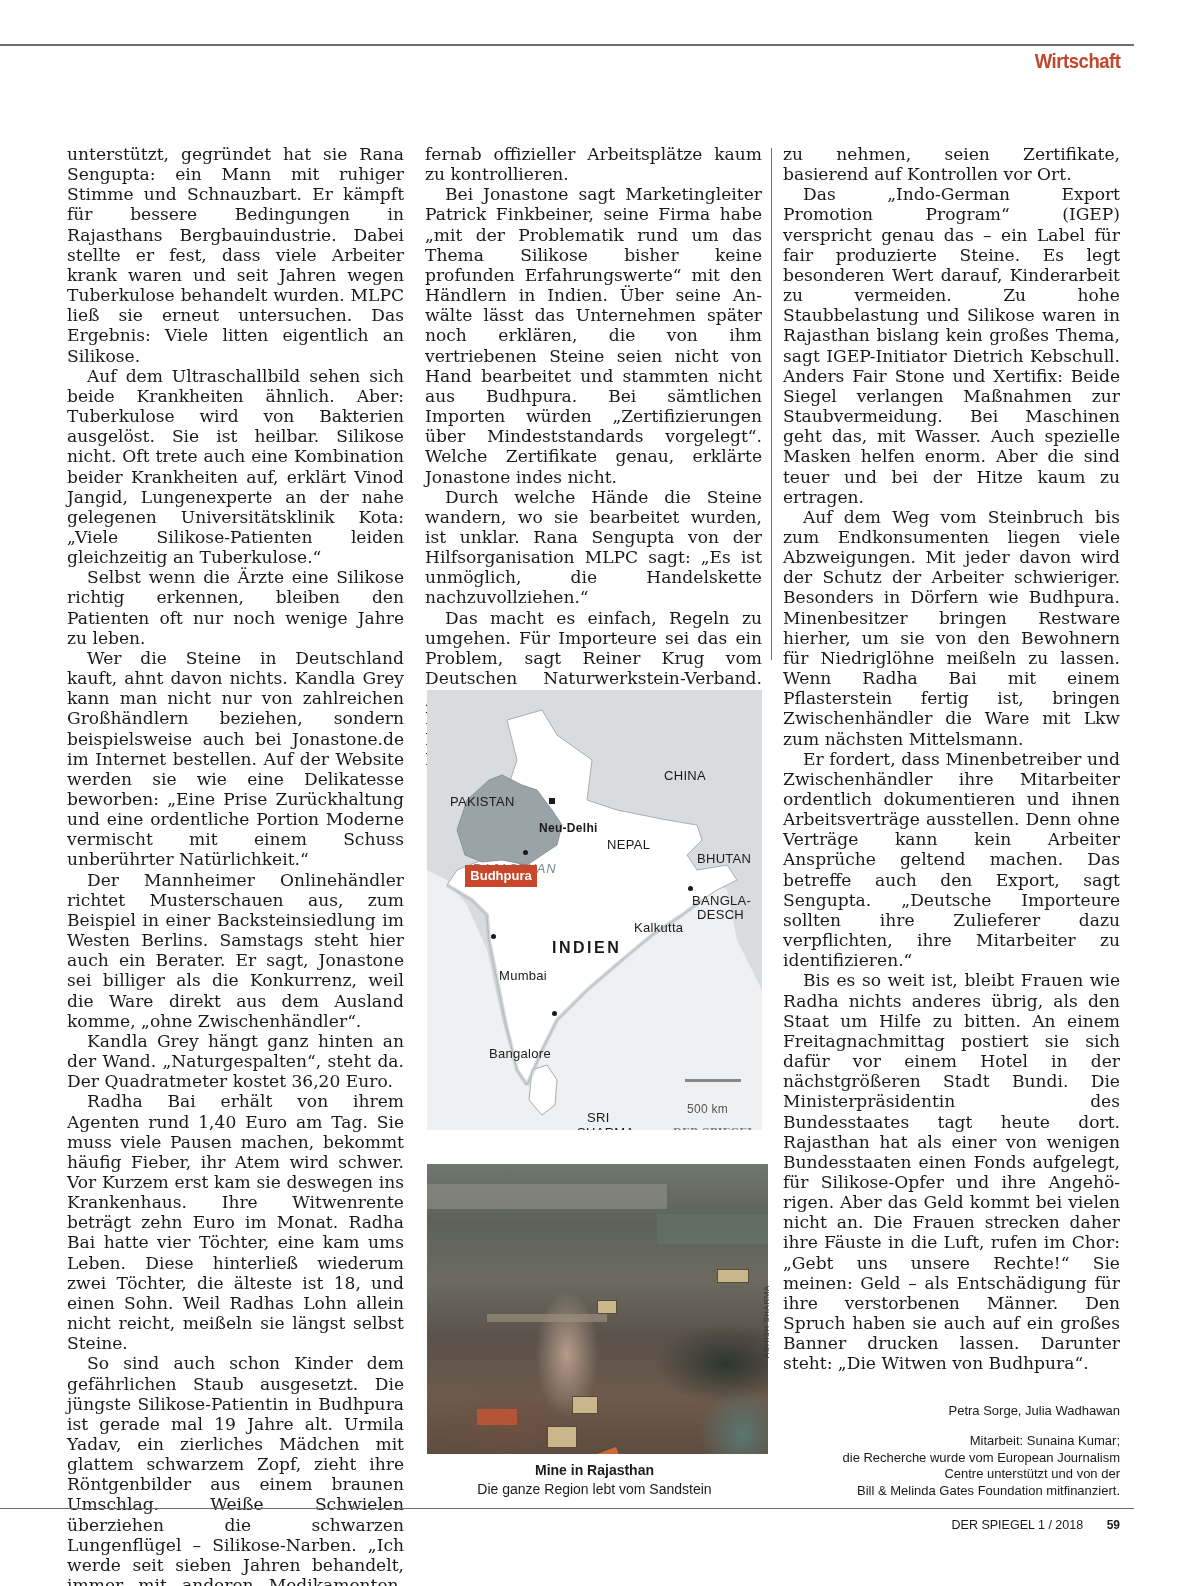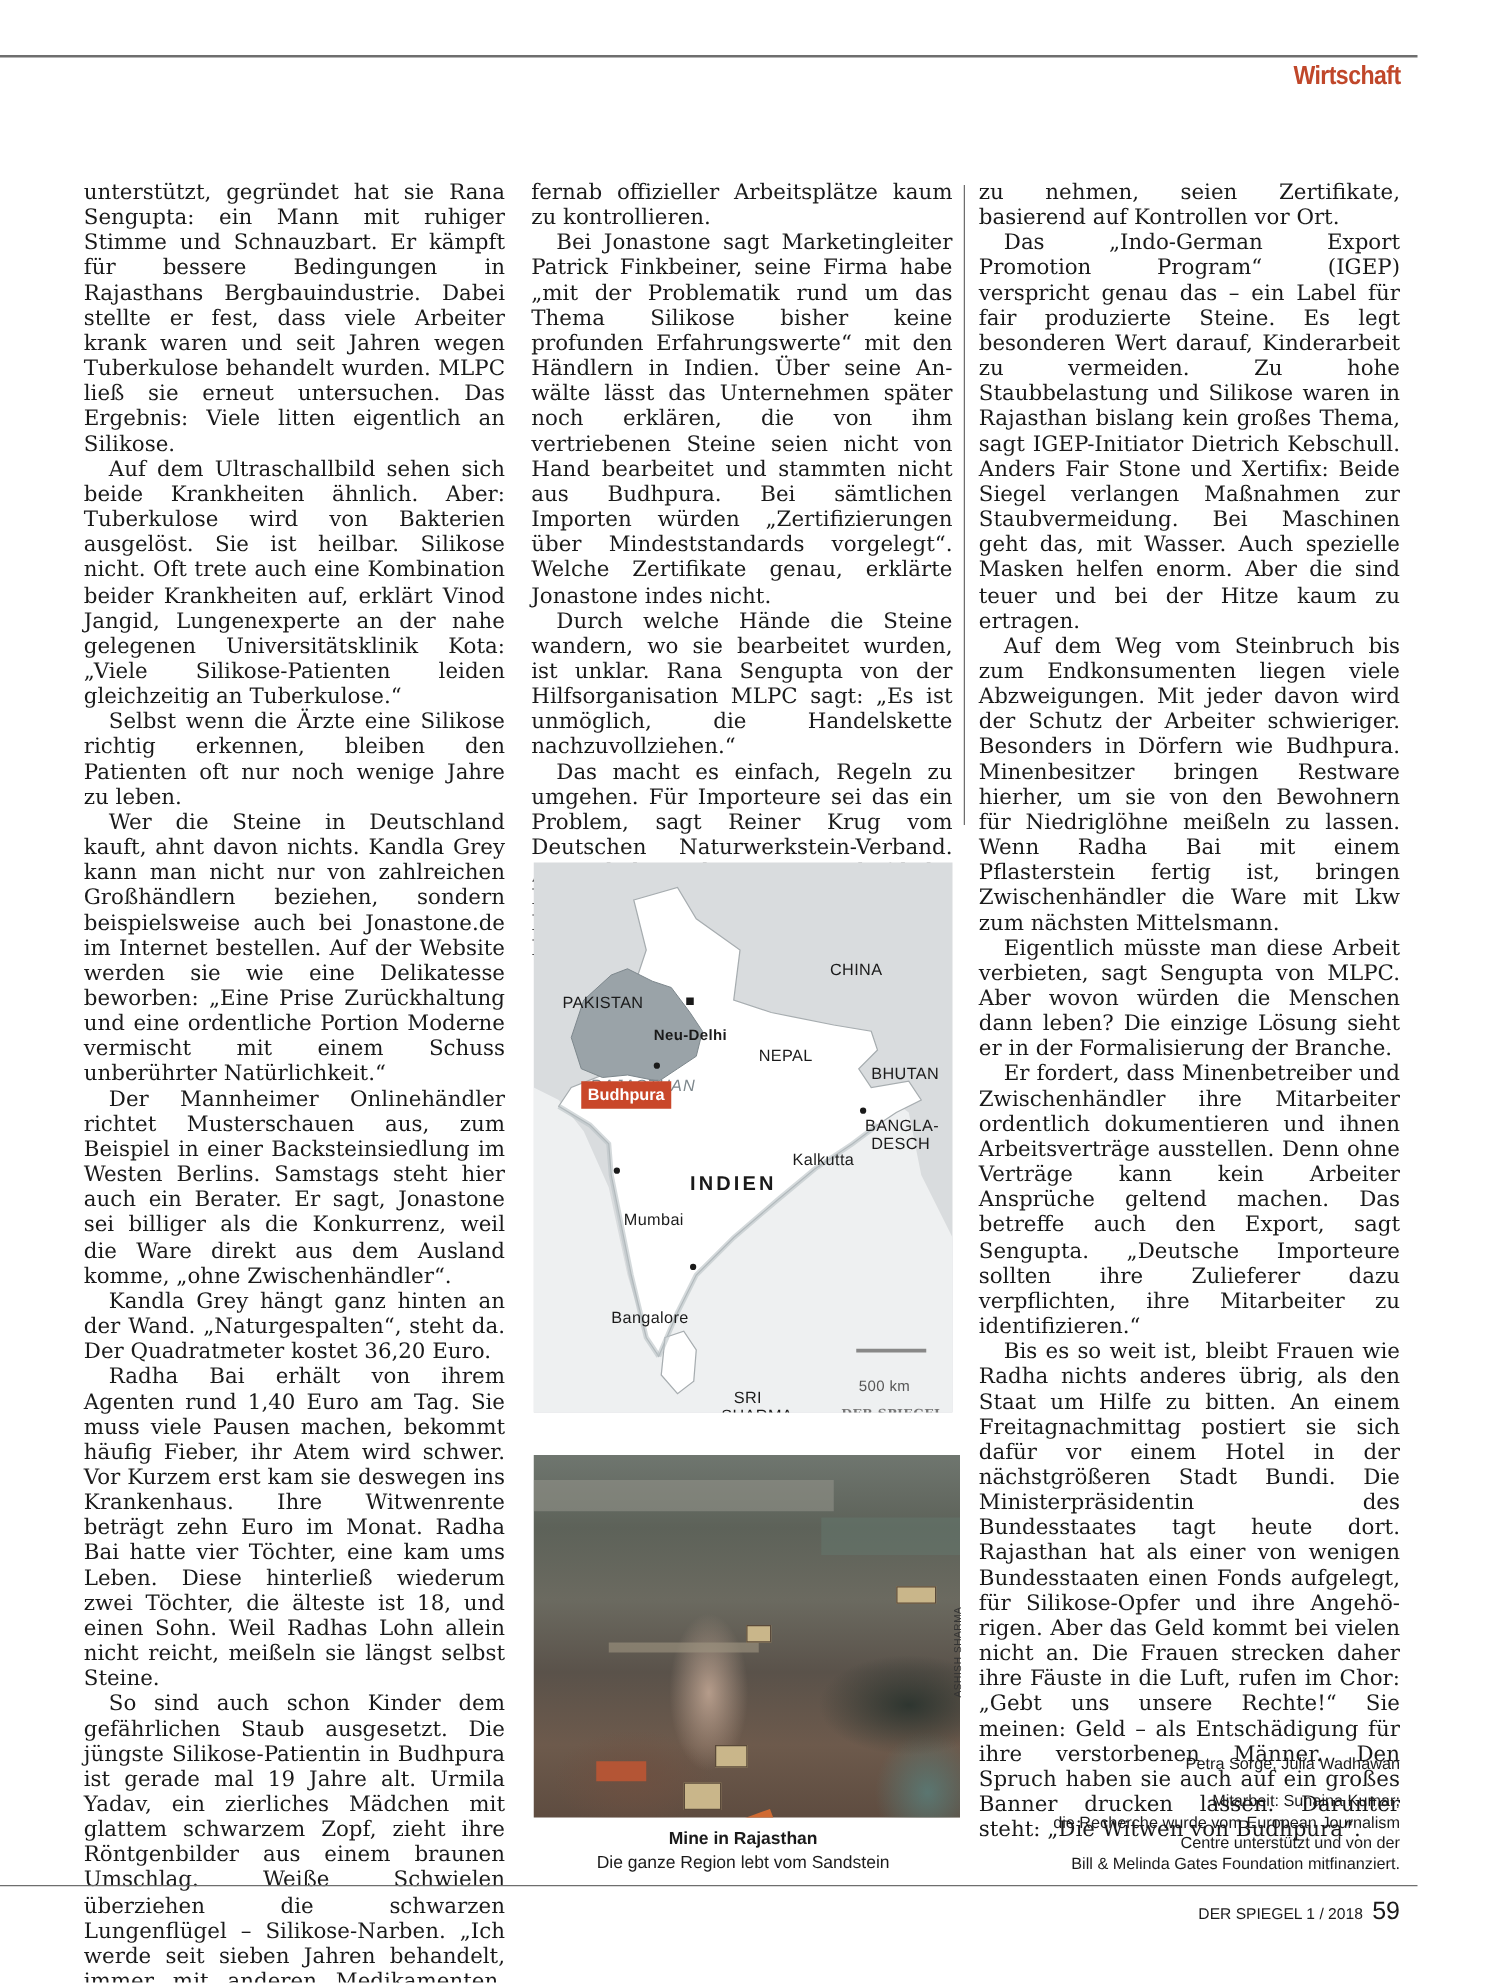--- a/index.html
+++ b/index.html
@@ -34,21 +34,21 @@
   .photo .ledge { position:absolute; background:rgba(150,150,140,0.55); }
   .photo .truck { position:absolute; background:#c9b68a; border:1px solid #5a4a3a; }
   .photo .excavator { position:absolute; background:#d06a32; }
   .photo-credit { position:absolute; left:762px; top:1358px; font-family:"Liberation Sans", sans-serif; font-size:8px; color:#333; transform:rotate(-90deg); transform-origin:left top; white-space:nowrap; letter-spacing:0.5px; }
   .caption-title { position:absolute; left:427px; top:1462px; width:335px; text-align:center; font-family:"Liberation Sans", sans-serif; font-weight:bold; font-size:14px; }
   .caption-sub { position:absolute; left:427px; top:1481px; width:335px; text-align:center; font-family:"Liberation Sans", sans-serif; font-size:14px; }
   .byline { position:absolute; right:80px; top:1403px; font-family:"Liberation Sans", sans-serif; font-size:13px; text-align:right; }
   .credits { position:absolute; right:80px; top:1433px; font-family:"Liberation Sans", sans-serif; font-size:13px; line-height:16.5px; text-align:right; }
   .bottom-rule { position:absolute; left:0; top:1508px; width:1134px; height:1px; background:#6e6e6e; }
   .footer { position:absolute; right:80px; top:1518px; font-family:"Liberation Sans", sans-serif; font-size:12.5px; color:#1a1a1a; }
-  .footer .page-num { font-weight:normal; font-size:20px; margin-left:4px; }
+  .footer .page-num { font-weight:bold; font-size:12px; margin-left:20px; }
 </style>
 </head>
 <body>
 
 <div class="top-rule"></div>
 <div class="section-label">Wirtschaft</div>
 
 <div class="col col1">
   <p class="first">unterstützt, gegründet hat sie Rana Sen­gupta: ein Mann mit ruhiger Stimme und Schnauzbart. Er kämpft für bessere Bedin­gungen in Rajasthans Bergbauindustrie. Dabei stellte er fest, dass viele Arbeiter krank waren und seit Jahren wegen Tu­berkulose behandelt wurden. MLPC ließ sie erneut untersuchen. Das Ergebnis: Vie­le litten eigentlich an Silikose.</p>
   <p>Auf dem Ultraschallbild sehen sich bei­de Krankheiten ähnlich. Aber: Tuberkulo­se wird von Bakterien ausgelöst. Sie ist heilbar. Silikose nicht. Oft trete auch eine Kombination beider Krankheiten auf, er­klärt Vinod Jangid, Lungenexperte an der nahe gelegenen Universitätsklinik Kota: „Viele Silikose-Patienten leiden gleichzeitig an Tuberkulose.“</p>
@@ -67,42 +67,41 @@
   <p>Durch welche Hände die Steine wan­dern, wo sie bearbeitet wurden, ist unklar. Rana Sengupta von der Hilfsorganisation MLPC sagt: „Es ist unmöglich, die Han­delskette nachzuvollziehen.“</p>
   <p>Das macht es einfach, Regeln zu umge­hen. Für Importeure sei das ein Problem, sagt Reiner Krug vom Deutschen Natur­werkstein-Verband. „Sie haben keine wirt­schaftliche Macht, um die Arbeitsbedin­gungen in Entwicklungsländern zu bestim­men.“ Die einzige Möglichkeit, Einfluss</p>
 </div>
 
 <div class="col-divider"></div>
 
 <div class="col col3">
   <p class="first">zu nehmen, seien Zertifikate, basierend auf Kontrollen vor Ort.</p>
   <p>Das „Indo-German Export Promotion Program“ (IGEP) verspricht genau das – ein Label für fair produzierte Steine. Es legt besonderen Wert darauf, Kinderarbeit zu vermeiden. Zu hohe Staubbelastung und Silikose waren in Rajasthan bislang kein großes Thema, sagt IGEP-Initiator Dietrich Kebschull. Anders Fair Stone und Xertifix: Beide Siegel verlangen Maßnah­men zur Staubvermeidung. Bei Maschinen geht das, mit Wasser. Auch spezielle Mas­ken helfen enorm. Aber die sind teuer und bei der Hitze kaum zu ertragen.</p>
   <p>Auf dem Weg vom Steinbruch bis zum Endkonsumenten liegen viele Abzweigun­gen. Mit jeder davon wird der Schutz der Arbeiter schwieriger. Besonders in Dörfern wie Budhpura. Minenbesitzer bringen Restware hierher, um sie von den Bewoh­nern für Niedriglöhne meißeln zu lassen. Wenn Radha Bai mit einem Pflasterstein fertig ist, bringen Zwischenhändler die Ware mit Lkw zum nächsten Mittelsmann.</p>
-  <p>Eigentlich müsste man diese Arbeit ver­bieten, sagt Sengupta von MLPC. Aber wovon würden die Menschen dann leben? Die einzige Lösung sieht er in der Forma­lisierung der Branche.</p>
   <p>Er fordert, dass Minenbetreiber und Zwi­schenhändler ihre Mitarbeiter ordentlich dokumentieren und ihnen Arbeitsverträge ausstellen. Denn ohne Verträge kann kein Arbeiter Ansprüche geltend machen. Das betreffe auch den Export, sagt Sengupta. „Deutsche Importeure sollten ihre Zuliefe­rer dazu verpflichten, ihre Mitarbeiter zu identifizieren.“</p>
   <p>Bis es so weit ist, bleibt Frauen wie Rad­ha nichts anderes übrig, als den Staat um Hilfe zu bitten. An einem Freitagnachmit­tag postiert sie sich dafür vor einem Hotel in der nächstgrößeren Stadt Bundi. Die Ministerpräsidentin des Bundesstaates tagt heute dort. Rajasthan hat als einer von we­nigen Bundesstaaten einen Fonds aufge­legt, für Silikose-Opfer und ihre Angehö­rigen. Aber das Geld kommt bei vielen nicht an. Die Frauen strecken daher ihre Fäuste in die Luft, rufen im Chor: „Gebt uns unsere Rechte!“ Sie meinen: Geld – als Entschädigung für ihre verstorbenen Männer. Den Spruch haben sie auch auf ein großes Banner drucken lassen. Darun­ter steht: „Die Witwen von Budhpura“.</p>
 </div>
 
 <div class="map">
   <svg width="335" height="440" viewBox="0 0 335 440">
 
     <path d="M0 180 L0 440 L335 440 L335 300 L310 250 L300 200 L280 185 L250 200 L220 240 L180 280 L140 310 L110 360 L90 380 L75 330 L60 260 L40 215 L20 190 Z" fill="#eef0f1"></path>
 
     <path d="M80 30 L115 20 L130 45 L165 70 L160 110 L190 120 L240 130 L270 135 L275 150 L260 165 L270 180 L300 175 L310 190 L290 200 L275 210 L255 225 L225 245 L195 270 L160 300 L130 330 L115 360 L100 395 L90 380 L78 330 L70 290 L62 250 L60 225 L45 210 L20 195 L30 180 L55 170 L60 130 L80 100 L90 70 Z" fill="#ffffff" stroke="#a7adb0" stroke-width="1"></path>
 
     <path d="M40 110 L62 90 L75 85 L95 95 L110 100 L125 120 L135 135 L130 155 L115 165 L100 175 L75 170 L55 172 L38 165 L30 140 Z" fill="#9aa3a8" stroke="#7d878c" stroke-width="0.8"></path>
 
     <path d="M105 380 L120 375 L130 390 L128 415 L115 425 L102 410 Z" fill="#ffffff" stroke="#a7adb0" stroke-width="1"></path>
 
     <path d="M20 195 L45 210 L60 225 L62 250 L70 290 L78 330 L90 380 L100 395" fill="none" stroke="#b9c1c4" stroke-width="4" opacity="0.6"></path>
     <path d="M100 395 L115 360 L130 330 L160 300 L195 270 L225 245 L255 225 L275 210" fill="none" stroke="#b9c1c4" stroke-width="4" opacity="0.6"></path>
   </svg>
   <div class="map-label" style="left:23px; top:64px;">PAKISTAN</div>
   <div class="map-label" style="left:237px; top:38px;">CHINA</div>
-  <div class="map-label bold" style="left:96px; top:91px; font-size:12px;">Neu-Delhi</div>
+  <div class="map-label bold" style="left:112px; top:91px; font-size:12px;">Neu-Delhi</div>
   <div class="sq" style="left:122px; top:108px;"></div>
   <div class="map-label" style="left:180px; top:107px;">NEPAL</div>
   <div class="map-label" style="left:270px; top:121px;">BHUTAN</div>
   <div class="map-label italic" style="left:45px; top:131px;">RAJASTHAN</div>
   <div class="dot" style="left:96px; top:160px;"></div>
   <div class="budhpura-tag">Budhpura</div>
   <div class="map-label" style="left:265px; top:163px;">BANGLA-</div>
   <div class="map-label" style="left:270px; top:177px;">DESCH</div>
   <div class="map-label" style="left:207px; top:190px;">Kalkutta</div>
   <div class="dot" style="left:261px; top:196px;"></div>

